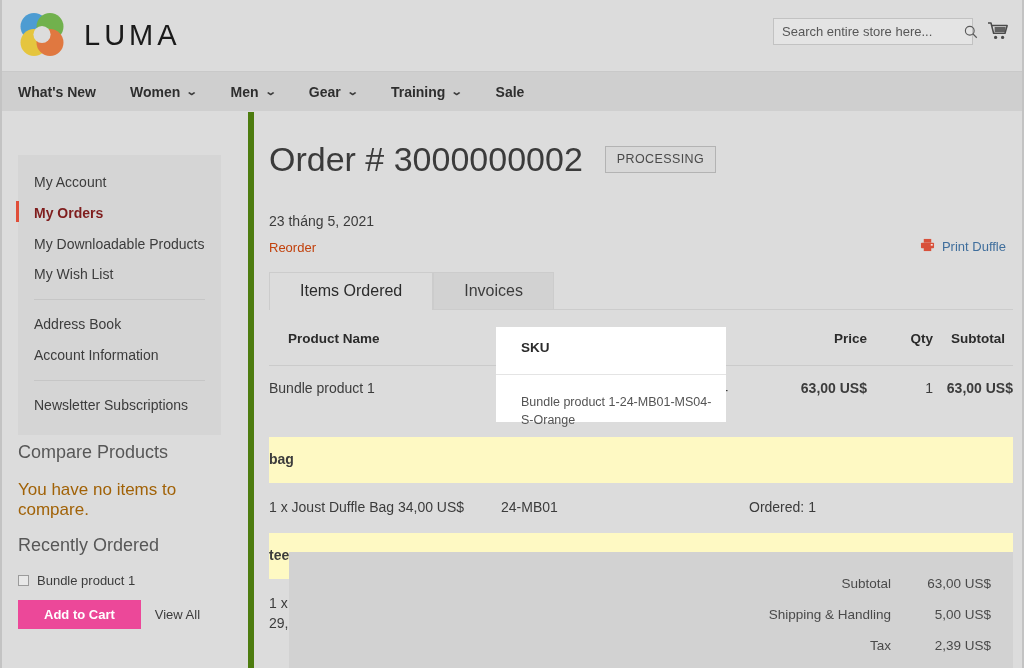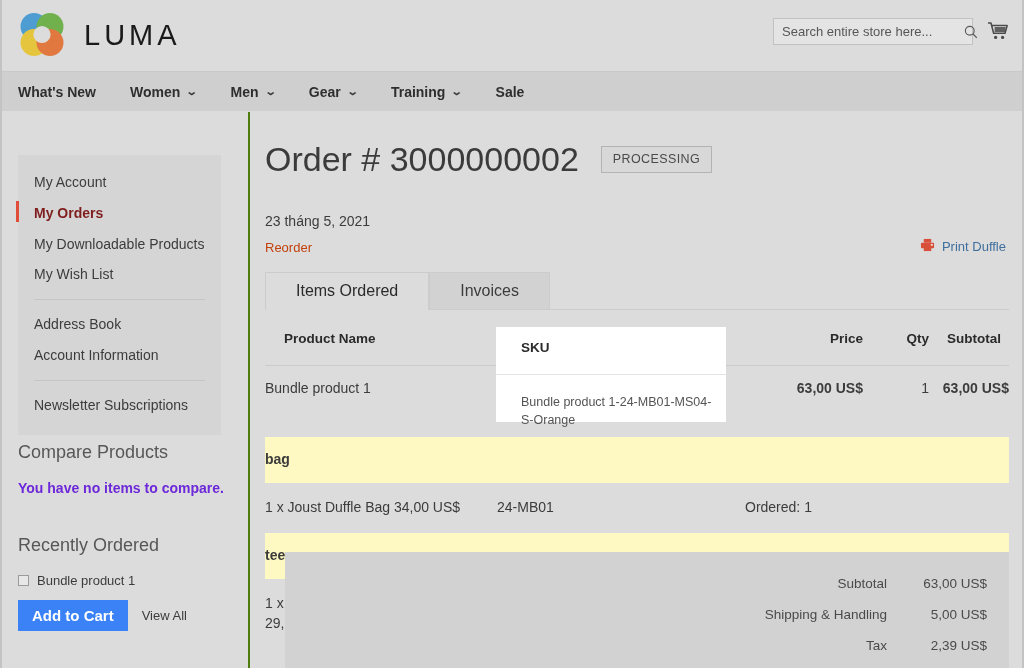--- a/index.html
+++ b/index.html
@@ -168,21 +168,21 @@
     margin: 9px 16px 9px 16px;
   }
 
   .side-block { position: absolute; left: 16px; }
   .side-title {
     font-size: 18px;
     color: #575757;
     font-weight: 400;
     margin-bottom: 17px;
   }
-  .side-text { font-size: 14px; color: #6d28d9; font-weight: bold; }
+  .side-text { font-size: 17px; color: #a16207; }
 
   #compare-block { top: 330px; width: 215px; }
   #recent-block { top: 423px; width: 215px; }
 
   .recent-row {
     display: flex;
     align-items: center;
     font-size: 13px;
     color: #3c3c3c;
     margin-bottom: 12px;
@@ -190,45 +190,45 @@
   .recent-checkbox {
     width: 11px; height: 11px;
     border: 1px solid #9b9b9b;
     background: #e8e8e8;
     margin-right: 8px;
     cursor: pointer;
     flex: 0 0 auto;
   }
   .recent-actions { display: flex; align-items: center; }
   #add-to-cart-btn {
-    background: #3b82f6;
+    background: #ec4899;
     color: #ffffff;
     border: 0;
     font-family: "Liberation Sans", sans-serif;
-    font-size: 15px;
+    font-size: 13px;
     font-weight: bold;
-    padding: 8px 14px;
+    padding: 8px 26px;
     cursor: pointer;
     line-height: 1;
   }
   #view-all-link {
     margin-left: 14px;
     font-size: 13px;
     color: #3c3c3c;
     cursor: pointer;
   }
 
   
   #main {
     position: absolute;
     left: 246px; top: 112px;
     width: 774px;
     height: 556px;
     background: #dcdcdc;
-    border-left: 2px solid #4d7c0f;
+    border-left: 6px solid #4d7c0f;
   }
 
   #order-title-row {
     position: absolute;
     left: 15px; top: 29px;
     display: flex;
     align-items: center;
   }
   #page-title {
     font-size: 34px;

